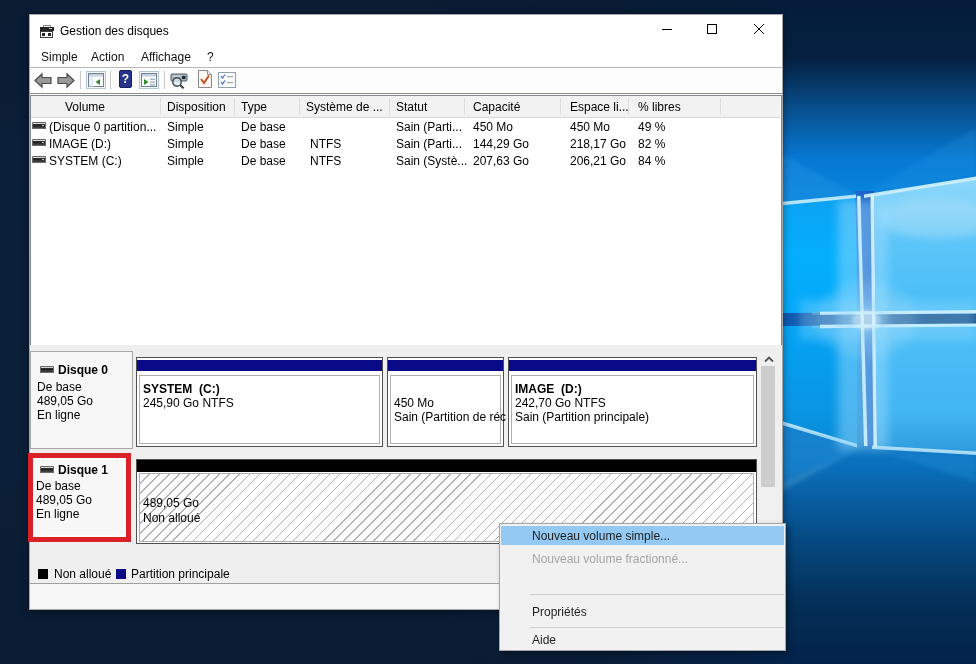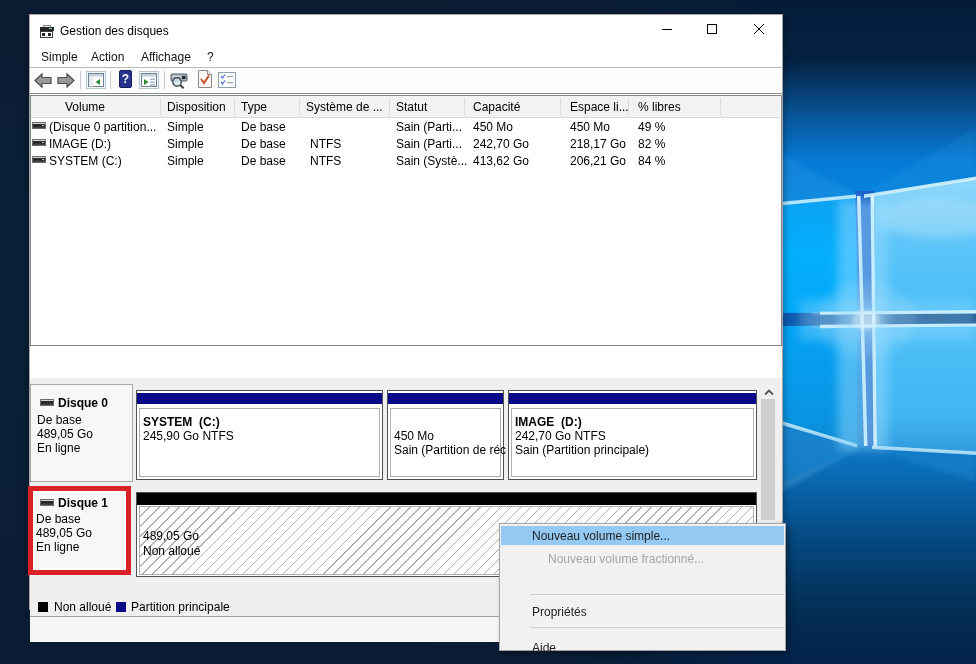--- a/index.html
+++ b/index.html
@@ -239,38 +239,38 @@
    <div class="rcell" style="left:539px;top:2px;">450 Mo</div>
    <div class="rcell" style="left:607px;top:2px;">49 %</div>
   </div>
   <div class="abs" style="left:0;top:39px;width:749px;height:17px;">
    <div class="diskicon" style="left:1px;top:4px;"></div>
    <div class="rcell" style="left:18px;top:2px;">IMAGE (D:)</div>
    <div class="rcell" style="left:136px;top:2px;">Simple</div>
    <div class="rcell" style="left:210px;top:2px;">De base</div>
    <div class="rcell" style="left:279px;top:2px;">NTFS</div>
    <div class="rcell" style="left:365px;top:2px;">Sain (Parti...</div>
-   <div class="rcell" style="left:442px;top:2px;">242,70 Go</div>
+   <div class="rcell" style="left:442px;top:2px;">144,29 Go</div>
    <div class="rcell" style="left:539px;top:2px;">218,17 Go</div>
    <div class="rcell" style="left:607px;top:2px;">82 %</div>
   </div>
   <div class="abs" style="left:0;top:56px;width:749px;height:17px;">
    <div class="diskicon" style="left:1px;top:4px;"></div>
    <div class="rcell" style="left:18px;top:2px;">SYSTEM (C:)</div>
    <div class="rcell" style="left:136px;top:2px;">Simple</div>
    <div class="rcell" style="left:210px;top:2px;">De base</div>
    <div class="rcell" style="left:279px;top:2px;">NTFS</div>
    <div class="rcell" style="left:365px;top:2px;">Sain (Systè...</div>
-   <div class="rcell" style="left:442px;top:2px;">413,62 Go</div>
+   <div class="rcell" style="left:442px;top:2px;">207,63 Go</div>
    <div class="rcell" style="left:539px;top:2px;">206,21 Go</div>
    <div class="rcell" style="left:607px;top:2px;">84 %</div>
   </div>
  </div>
 
- <div class="abs" style="left:0;top:330px;width:752px;height:264px;background:#efefef;margin-top:33px;">
+ <div class="abs" style="left:0;top:330px;width:752px;height:264px;background:#efefef;">
 
   <div class="abs" style="left:0px;top:6px;width:103px;height:98px;background:#f7f7f7;border:1px solid #a8a8a8;box-sizing:border-box;">
    <div class="abs" style="left:9px;top:14px;width:14px;height:7px;background:linear-gradient(#e2e2e2 0px,#cfcfcf 2px,#303030 2px,#1e1e1e 4px,#4a4a4a 5px,#222 7px);border-radius:1px;box-shadow:0 0 0 1px #6a6a6a inset;"></div>
    <div class="rcell" style="left:27px;top:11px;font-weight:bold;">Disque 0</div>
    <div class="rcell" style="left:6px;top:28px;">De base</div>
    <div class="rcell" style="left:6px;top:42px;">489,05 Go</div>
    <div class="rcell" style="left:6px;top:56px;">En ligne</div>
   </div>
 
   <div class="pcell" style="left:106px;top:12px;width:247px;height:90px;box-sizing:border-box;">
@@ -321,18 +321,18 @@
    <div class="abs" style="left:86px;top:11px;width:10px;height:10px;background:#0a0a88;"></div>
    <div class="rcell" style="left:101px;top:9px;">Partition principale</div>
   </div>
   <div class="abs" style="left:0;top:239px;width:752px;height:25px;background:#f6f6f6;"></div>
  </div>
 </div>
 
 <div class="abs" style="left:499px;top:523px;width:287px;height:128px;background:#f1f1f1;border:1px solid #a5a5a5;box-sizing:border-box;box-shadow:3px 3px 6px rgba(0,0,0,.35);">
  <div class="abs" style="left:1px;top:2px;width:283px;height:19px;background:#93c9f2;"></div>
  <div class="mi" style="top:5px;color:#1f1f1f;">Nouveau volume simple...</div>
- <div class="mi" style="top:28px;color:#a5a5a5;margin-left:16px;">Nouveau volume fractionné...</div>
+ <div class="mi" style="top:28px;color:#a5a5a5;">Nouveau volume fractionné...</div>
  <div class="abs" style="left:30px;top:70px;width:254px;height:1px;background:#d0d0d0;"></div>
  <div class="mi" style="top:81px;color:#1f1f1f;">Propriétés</div>
  <div class="abs" style="left:30px;top:103px;width:254px;height:1px;background:#d0d0d0;"></div>
- <div class="mi" style="top:109px;color:#1f1f1f;margin-top:8px;">Aide</div>
+ <div class="mi" style="top:109px;color:#1f1f1f;">Aide</div>
 </div>
 
 </body></html>

